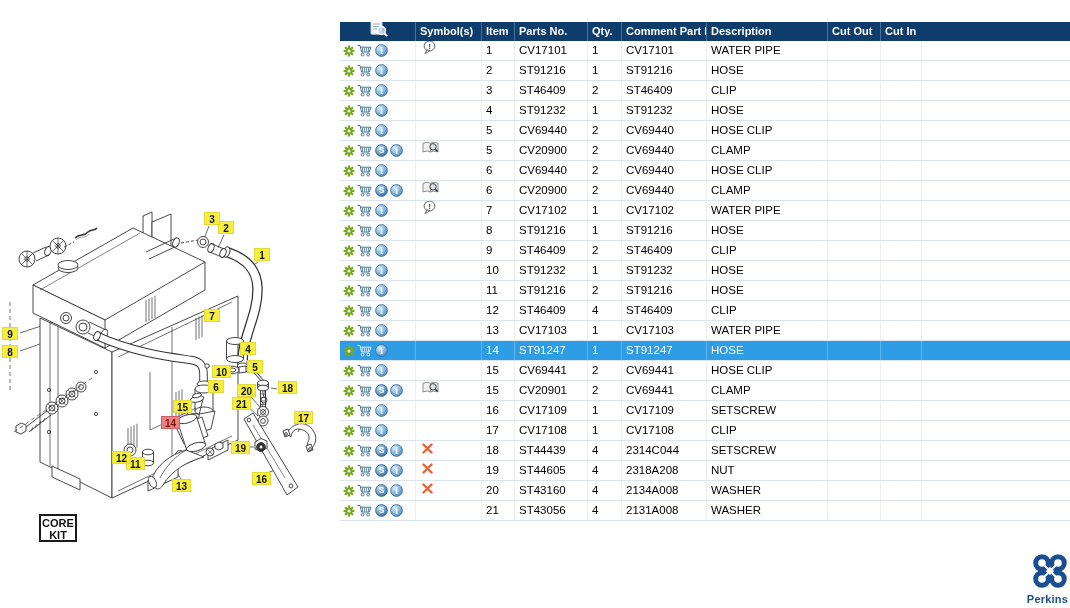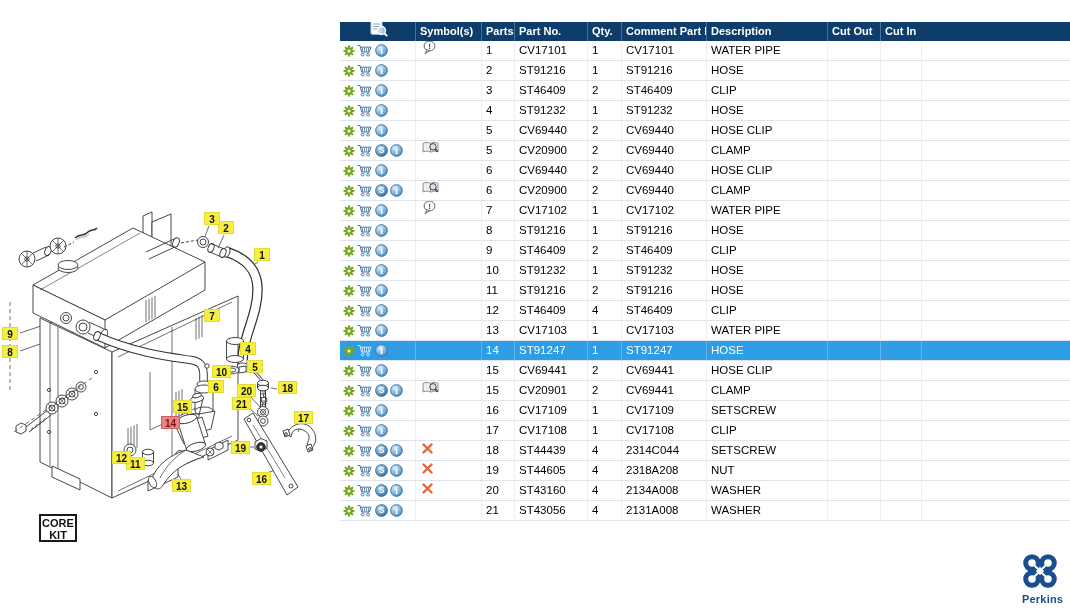--- a/index.html
+++ b/index.html
@@ -44,21 +44,21 @@
   .col-cutin{width:41px}.col-comment{width:148px}
   .td.col-actions { display:flex; align-items:center; gap:2px; padding-left:3px; }
   .td.col-symbol { display:flex; align-items:center; padding-left:6px; }
   .act { display:inline-flex; cursor:pointer; }
   .tr.sel { background:#2f9ce6; color:#fff; }
   .tr.sel .td { border-right-color:#5fb4ef; }
   .tr.sel [data-name="cart-icon"] g { stroke:#dcebf7; }
   .th.col-actions { display:flex; align-items:center; justify-content:center; padding-left:0; }
 
   
-  #brand { position:absolute; left:1022px; top:553px; width:46px; text-align:left; }
+  #brand { position:absolute; left:1022px; top:553px; width:46px; text-align:right; }
   #brand-name { font-size:11px; font-weight:bold; color:#1b4e8e; letter-spacing:0.2px; }
 </style>
 </head>
 <body>
 
 <div id="app" data-name="parts-catalog-window">
 
   <svg width="0" height="0" style="position:absolute" aria-hidden="true">
     <defs>
       <radialGradient id="ginfo" cx="35%" cy="28%" r="80%">
@@ -336,22 +336,22 @@
       <div class="tr thead" data-name="table-header-row">
         <div class="th col-actions" data-name="column-header-actions">
           <span data-name="parts-list-search-icon"><svg width="22" height="17" viewBox="0 0 22 17">
               <rect x="4" y="0.8" width="11" height="13.4" rx="1" fill="#fff" stroke="#b9cfe2"></rect>
               <path d="M6 4 H13 M6 6.5 H13 M6 9 H10" stroke="#8aa9c4" stroke-width="1"></path>
               <circle cx="14.5" cy="10.5" r="4" fill="#bcd6ea" fill-opacity="0.85" stroke="#fff" stroke-width="1.3"></circle>
               <path d="M17.3 13.3 L20.2 16.1" stroke="#fff" stroke-width="2"></path>
             </svg></span>
         </div>
         <div class="th col-symbol" data-name="column-header-symbol">Symbol(s)</div>
-        <div class="th col-item" data-name="column-header-item">Parts</div>
-        <div class="th col-parts" data-name="column-header-parts">Part No.</div>
+        <div class="th col-item" data-name="column-header-item">Item</div>
+        <div class="th col-parts" data-name="column-header-parts">Parts No.</div>
         <div class="th col-qty" data-name="column-header-qty">Qty.</div>
         <div class="th col-latest" data-name="column-header-latest">Comment Part No.</div>
         <div class="th col-desc" data-name="column-header-desc">Description</div>
         <div class="th col-cutout" data-name="column-header-cutout">Cut Out</div>
         <div class="th col-cutin" data-name="column-header-cutin">Cut In</div>
       </div>
       <div class="tr" data-name="table-row-item-1">
         <div class="td col-actions" data-name="row-actions">
           <span class="act" data-name="gear-icon">
             <svg width="12" height="12" viewBox="0 0 12 12">

